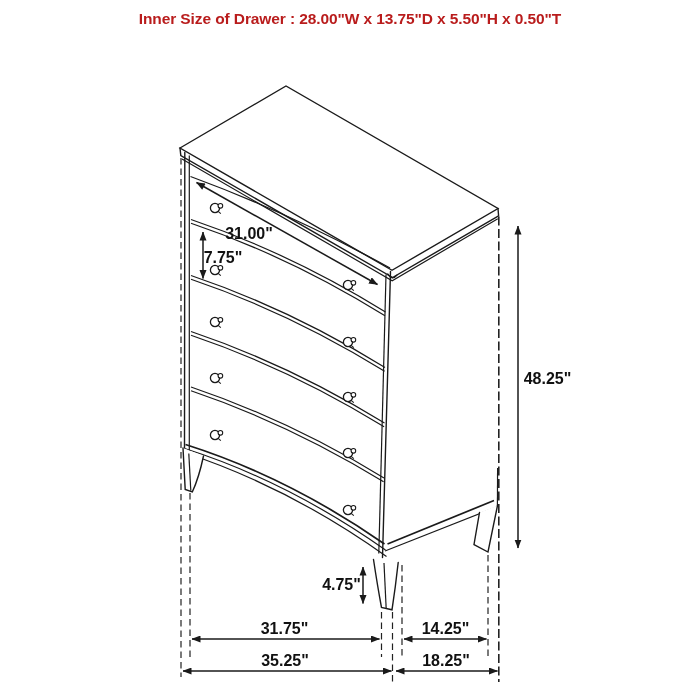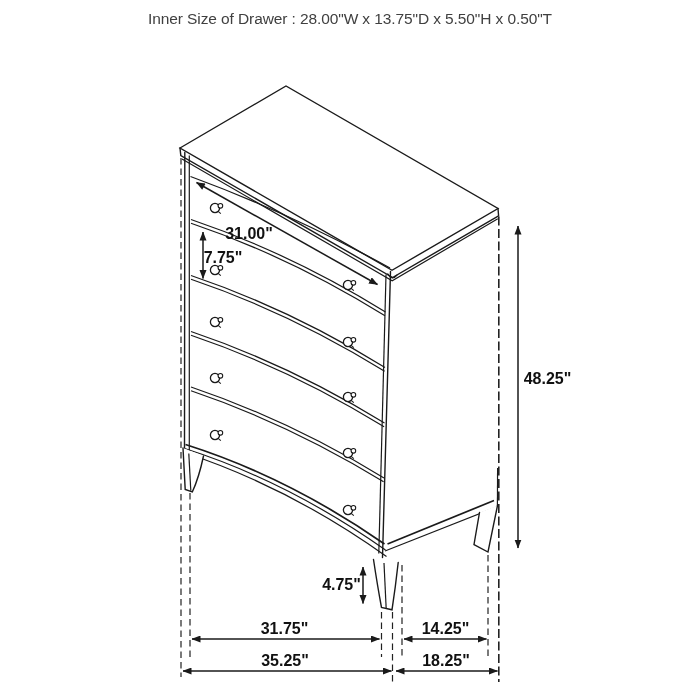--- a/index.html
+++ b/index.html
@@ -1,19 +1,19 @@
 <!DOCTYPE html>
 <html><head>
 <meta charset="utf-8">
 <style>
   html,body{margin:0;padding:0;background:#ffffff;}
   .page{position:relative;width:700px;height:700px;background:#fff;overflow:hidden;
         font-family:"Liberation Sans", sans-serif;}
   .title{position:absolute;top:10px;left:0;width:700px;text-align:center;
-         font-size:15.5px;font-weight:normal;color:#404040;letter-spacing:-0.1px;}
+         font-size:15.5px;font-weight:bold;color:#b91c1c;letter-spacing:-0.1px;}
   svg{position:absolute;top:0;left:0;}
   .ln{stroke:#1a1a1a;stroke-width:1.4;fill:none;stroke-linecap:round;}
   .ln2{stroke:#1a1a1a;stroke-width:1.2;fill:none;}
   .thick{stroke:#1a1a1a;stroke-width:1.7;fill:none;}
   .dash{stroke:#222;stroke-width:1.2;fill:none;stroke-dasharray:6.5 4;}
   .dashL{stroke:#222;stroke-width:1.6;fill:none;stroke-dasharray:9 3.5;}
   .dim{stroke:#1a1a1a;stroke-width:1.5;fill:none;}
   .lbl{font-family:"Liberation Sans", sans-serif;font-size:16px;font-weight:bold;
        fill:#111;text-anchor:middle;}
   .wfill{fill:#ffffff;}

